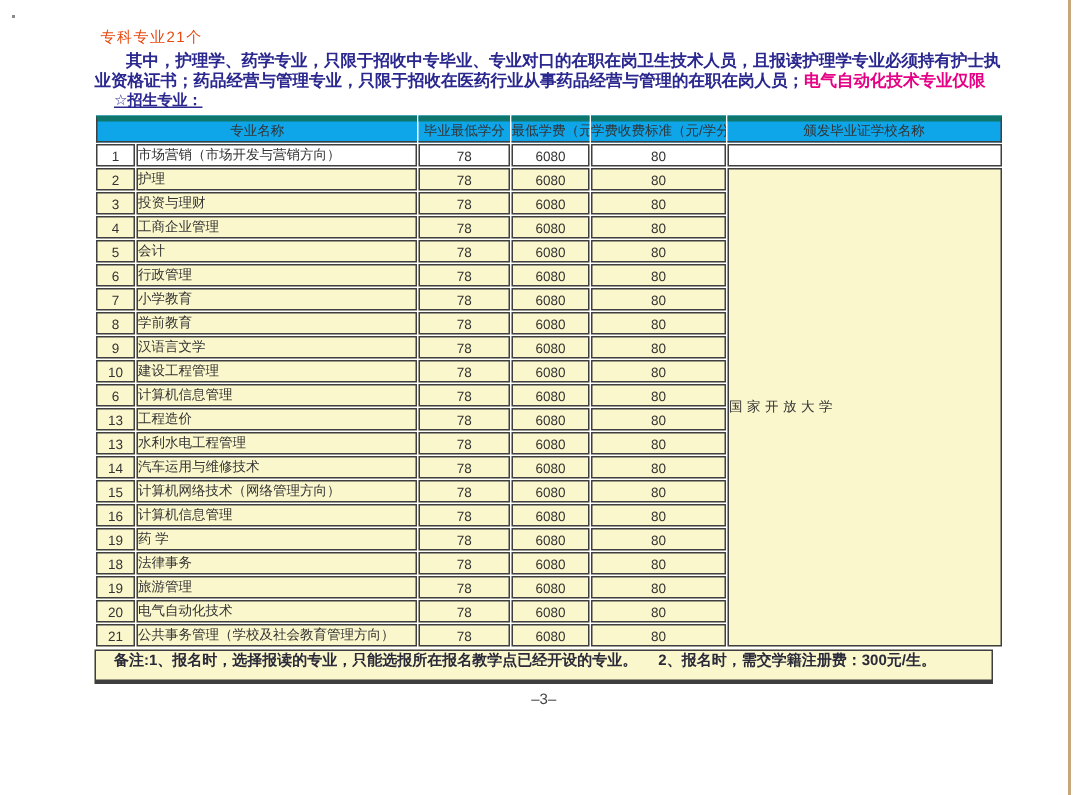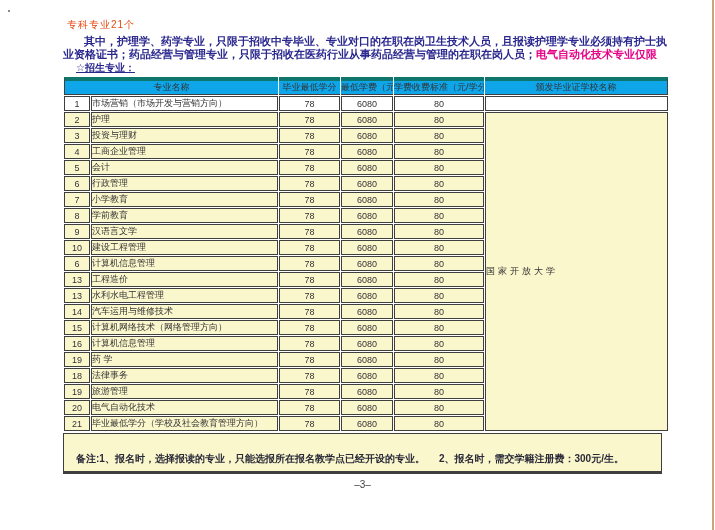--- a/index.html
+++ b/index.html
@@ -46,21 +46,21 @@
   td.c-name{text-align:left;padding-left:7px;}
   td.c-num{text-align:center;}
   td.c-school-empty{background:#ffffff !important;}
   td.c-school{
     background:#fbf7cd !important;text-align:left;vertical-align:middle;
     font-size:11.5px;letter-spacing:3px;color:#3a3a3a;
   }
   .notes{
     box-sizing:border-box;width:599px;margin-top:1px;
     background:#fbf7cd;border:1px solid #3f3f3f;border-bottom-width:3px;
-    padding:18px 0 5px 12px;
+    padding:0 0 5px 12px;
     color:#2a2a38;font-weight:bold;font-size:10px;line-height:14px;
   }
   .notes .nline{white-space:nowrap;}
   .notes .gap{display:inline-block;width:14px;}
   .notes .nline2{padding-left:27px;}
   .page-num{
     width:599px;text-align:center;margin-top:5px;
     font-size:10px;color:#444;font-weight:normal;
   }
 </style>
@@ -235,21 +235,21 @@
         </tr>
         <tr class="row-yellow">
           <td class="c-no">20</td>
           <td class="c-name">电气自动化技术</td>
           <td class="c-num">78</td>
           <td class="c-num">6080</td>
           <td class="c-num">80</td>
         </tr>
         <tr class="row-yellow">
           <td class="c-no">21</td>
-          <td class="c-name">毕业最低学分（学校及社会教育管理方向）</td>
+          <td class="c-name">公共事务管理（学校及社会教育管理方向）</td>
           <td class="c-num">78</td>
           <td class="c-num">6080</td>
           <td class="c-num">80</td>
         </tr>
       </tbody>
   </table>
 
   <div class="notes">
     <div class="nline"><span>备注:1、报名时，选择报读的专业，只能选报所在报名教学点已经开设的专业。</span><span class="gap"></span><span>2、报名时，需交学籍注册费：300元/生。</span></div>
   </div>

